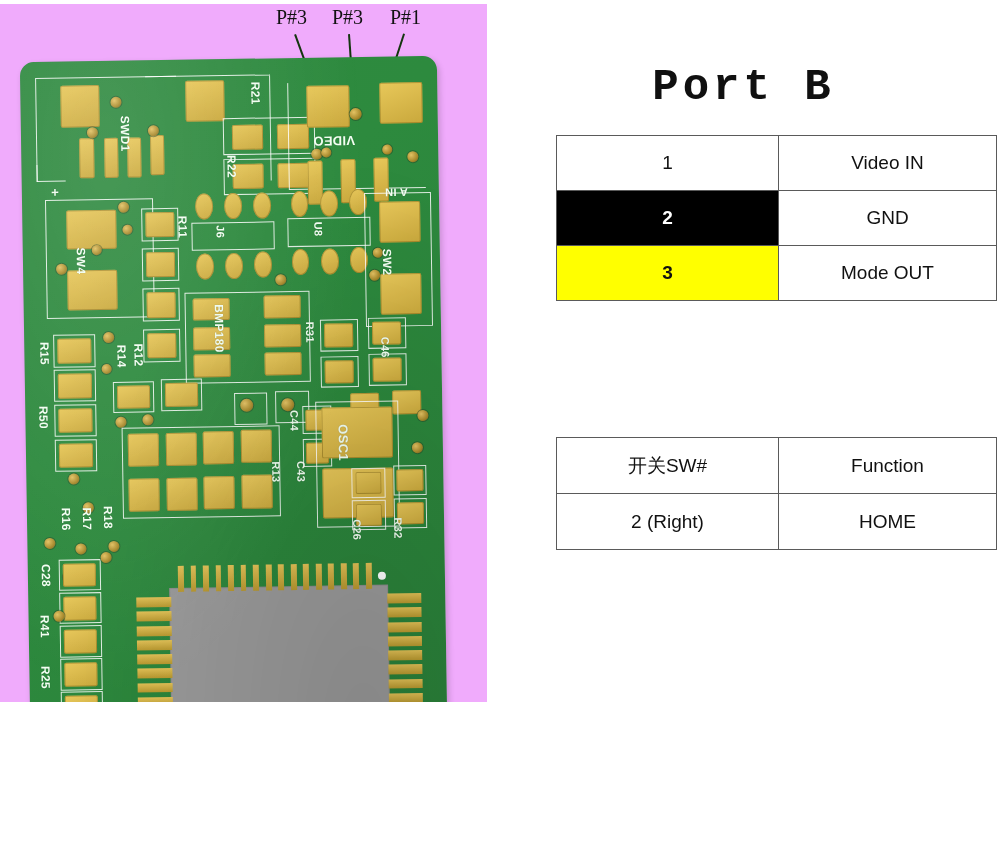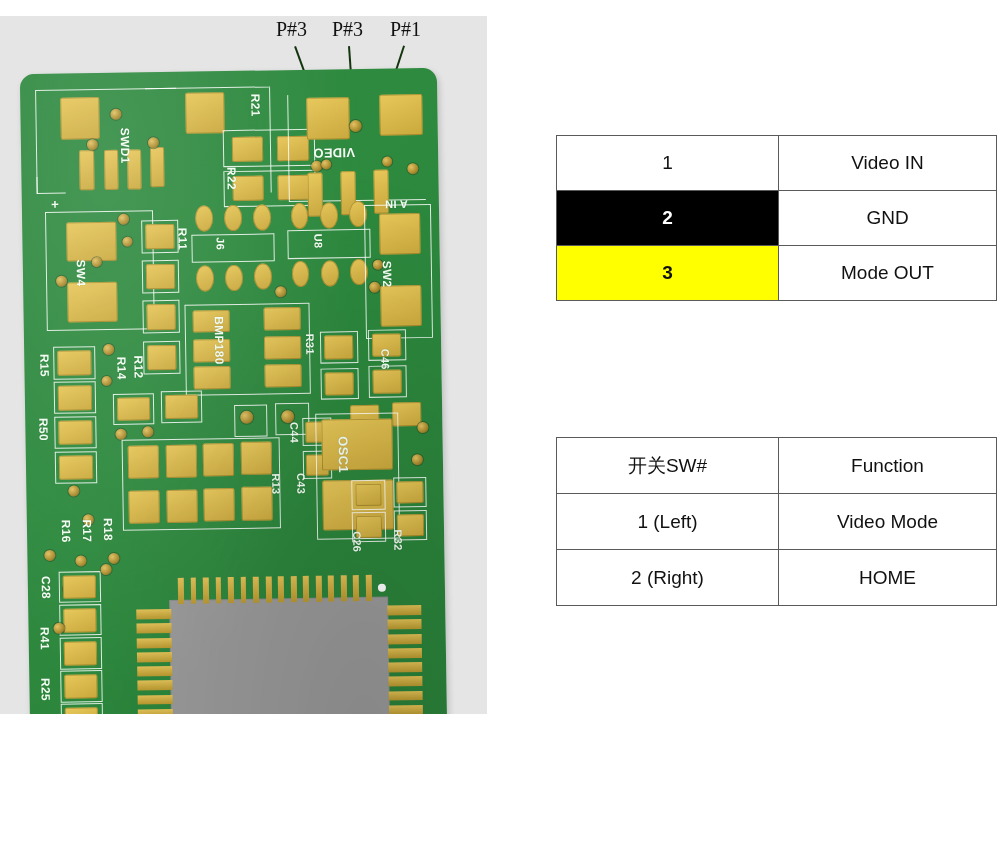--- a/index.html
+++ b/index.html
@@ -8,22 +8,22 @@
     width:1000px;height:863px;
     background:#ffffff;
     font-family:"Liberation Sans","DejaVu Sans",sans-serif;
     overflow:hidden;
     position:relative;
   }
   #root{position:absolute;left:0;top:0;width:1000px;height:863px;}
 
   
   .photo-panel{
-    position:absolute;left:0;top:16px;width:487px;height:698px;
-    background:#e5e5e5;
+    position:absolute;left:0;top:4px;width:487px;height:698px;
+    background:#f0abfc;
     overflow:hidden;
   }
   .photo-inner{position:absolute;left:0;top:0;width:487px;height:863px;}
 
   
   .board{
     position:absolute;
     left:26px;top:55px;width:417px;height:790px;
     background:linear-gradient(135deg,#2f8a40 0%,#2d8a3e 35%,#2a8039 100%);
     border-radius:14px;
@@ -422,20 +422,21 @@
         <div class="ax-x-head"></div>
         <div class="ax-o"></div>
         <div class="ax-t">Z</div>
       </div>
 
     </div>
   </div>
 
   <div class="info-panel">
 
+    <div class="port-title">Port B</div>
 
     <table class="pinout" id="tbl-port">
       <tbody>
         <tr>
           <td class="c1">1</td>
           <td class="c2">Video IN</td>
         </tr>
         <tr class="row-black">
           <td class="c1">2</td>
           <td class="c2">GND</td>
@@ -447,24 +448,20 @@
       </tbody>
     </table>
 
     <table class="pinout" id="tbl-sw">
       <tbody>
         <tr>
           <td class="c1">开关SW#</td>
           <td class="c2">Function</td>
         </tr>
         <tr>
-          <td class="c1">1 (Left)</td>
-          <td class="c2">Video Mode</td>
-        </tr>
-        <tr>
           <td class="c1">2 (Right)</td>
           <td class="c2">HOME</td>
         </tr>
       </tbody>
     </table>
 
   </div>
 </div>
 
 </body></html>

